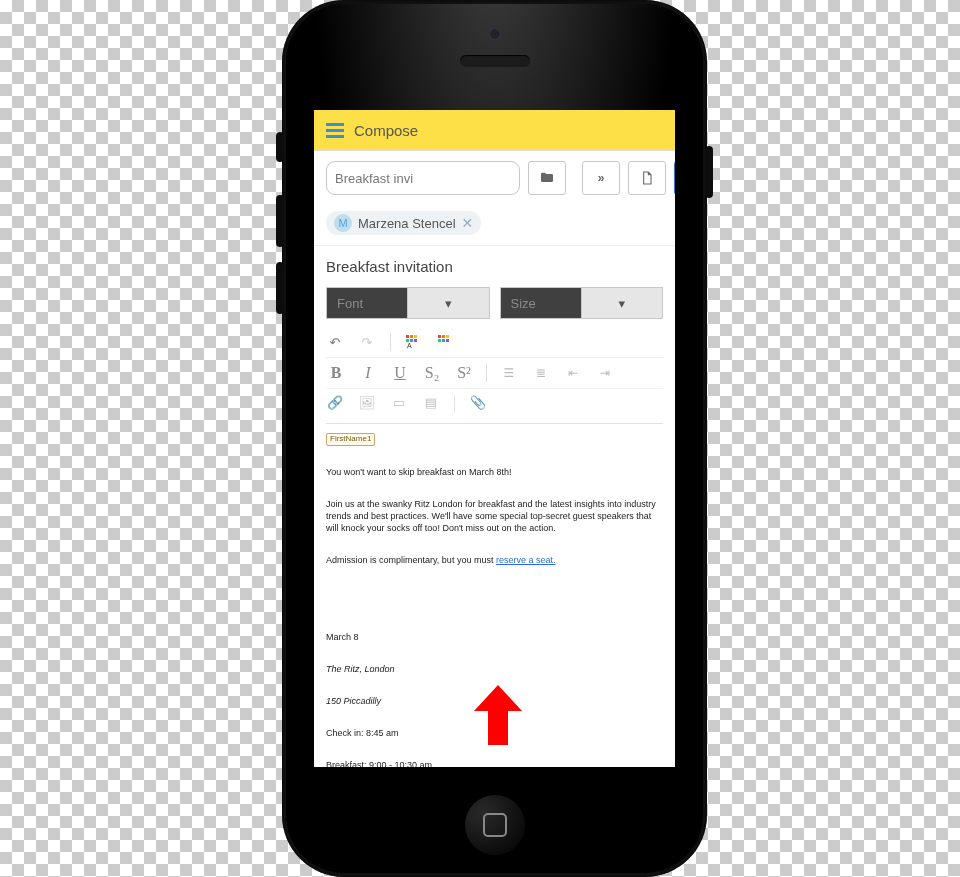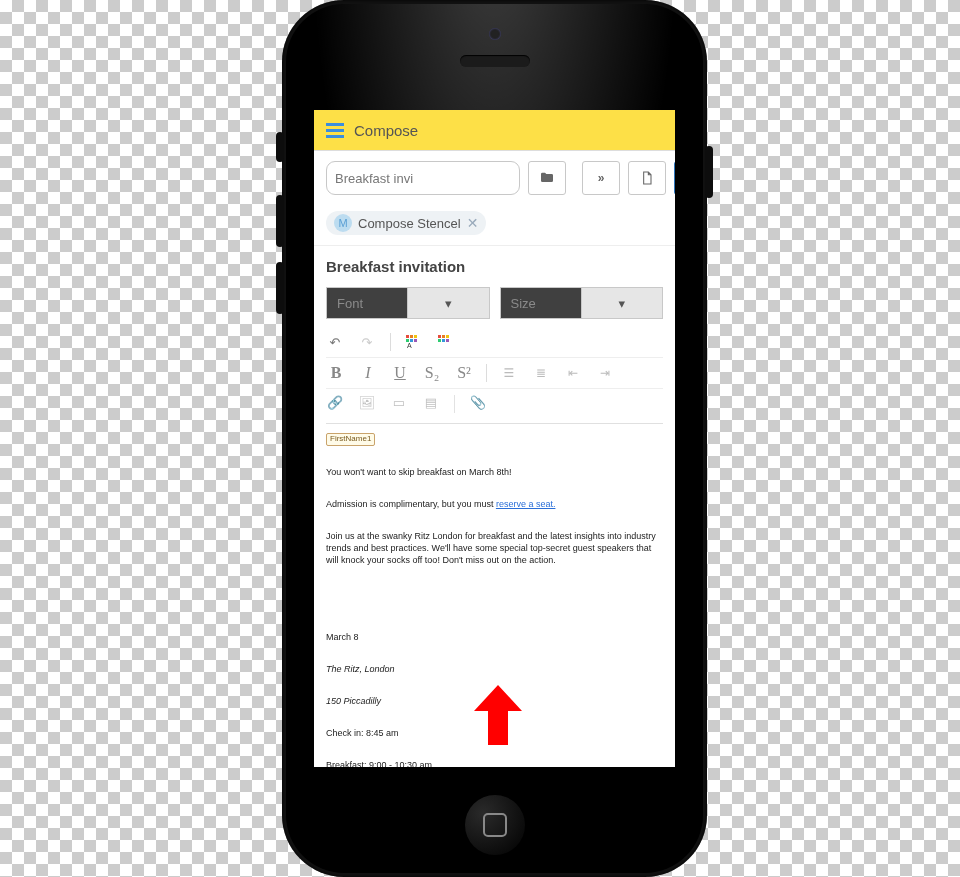--- a/index.html
+++ b/index.html
@@ -49,21 +49,21 @@
   .btn{height:32px;min-width:36px;border:1px solid #c8c8c8;border-radius:3px;background:#fff;display:flex;align-items:center;justify-content:center;color:#666;cursor:pointer;}
   .spacer{flex:1;}
   .btn.primary{background:#3b8ede;border-color:#2f76bb;color:#fff;min-width:46px;}
   .chev{font-weight:bold;}
 
   .recips{padding:6px 12px 10px;border-bottom:1px solid #eee;}
   .chip{display:inline-flex;align-items:center;background:#eef2f5;border-radius:14px;padding:3px 8px;font-size:13px;color:#555;}
   .chip .ava{width:18px;height:18px;border-radius:50%;background:#bcdcf0;color:#5a9fd4;font-size:11px;display:inline-flex;align-items:center;justify-content:center;margin-right:6px;}
   .chip .x{margin-left:6px;color:#9ab;font-size:14px;cursor:pointer;}
 
-  .subject-line{padding:12px 12px 4px;font-size:15px;color:#444;font-weight:bold;}
+  .subject-line{padding:12px 12px 4px;font-size:15px;color:#444;}
 
   .editor-tools{padding:8px 12px 0;}
   .sel-row{display:flex;gap:10px;margin-bottom:8px;}
   .sel{display:flex;align-items:center;border:1px solid #c8c8c8;height:30px;flex:1;background:#404040;}
   .sel span{flex:1;padding:0 10px;color:#8a8a8a;font-size:13px;}
   .sel .dd{width:28px;height:100%;background:#e6e6e6;display:flex;align-items:center;justify-content:center;color:#555;border-left:1px solid #c8c8c8;}
   .icon-row{display:flex;gap:14px;align-items:center;color:#777;padding:6px 0;flex-wrap:wrap;}
   .icon-row .sep{width:1px;height:18px;background:#dcdcdc;}
   .ic{width:18px;text-align:center;font-size:13px;cursor:pointer;}
   .fmt-row{display:flex;gap:12px;align-items:center;color:#888;padding:6px 0;border-top:1px solid #eee;}
@@ -138,21 +138,21 @@
           </svg>
       </div>
       <div class="btn primary">
         
       </div>
     </div>
 
     <div class="recips">
       <span class="chip">
         <span class="ava">M</span>
-        <span>Compose Stencel</span>
+        <span>Marzena Stencel</span>
         <span class="x">✕</span>
       </span>
     </div>
 
     <div class="subject-line">Breakfast invitation</div>
 
     <div class="editor-tools">
       <div class="sel-row">
         <div class="sel">
           <span>Font</span>
@@ -208,24 +208,24 @@
         <span class="ic">▤</span>
         <span class="sep" style="width:1px;height:18px;background:#e2e2e2;"></span>
         <span class="ic">📎</span>
       </div>
       <hr class="body-sep">
     </div>
 
     <div class="mail-body">
       <span class="token">FirstName1</span>
       <p>You won't want to skip breakfast on March 8th!</p>
+      <p>Join us at the swanky Ritz London for breakfast and the latest insights into industry trends and best practices. We'll have some special top-secret guest speakers that will knock your socks off too! Don't miss out on the action.</p>
       <p>
         <span>Admission is complimentary, but you must </span><a href="#">reserve a seat.</a>
       </p>
-      <p>Join us at the swanky Ritz London for breakfast and the latest insights into industry trends and best practices. We'll have some special top-secret guest speakers that will knock your socks off too! Don't miss out on the action.</p>
       <br><br>
       <p>March 8</p>
       <p class="it">The Ritz, London</p>
       <p class="it">150 Piccadilly</p>
       <p>Check in: 8:45 am</p>
       <p>Breakfast: 9:00 - 10:30 am</p>
     </div>
 
     <div class="sig-wrap">
       <div class="sig">

